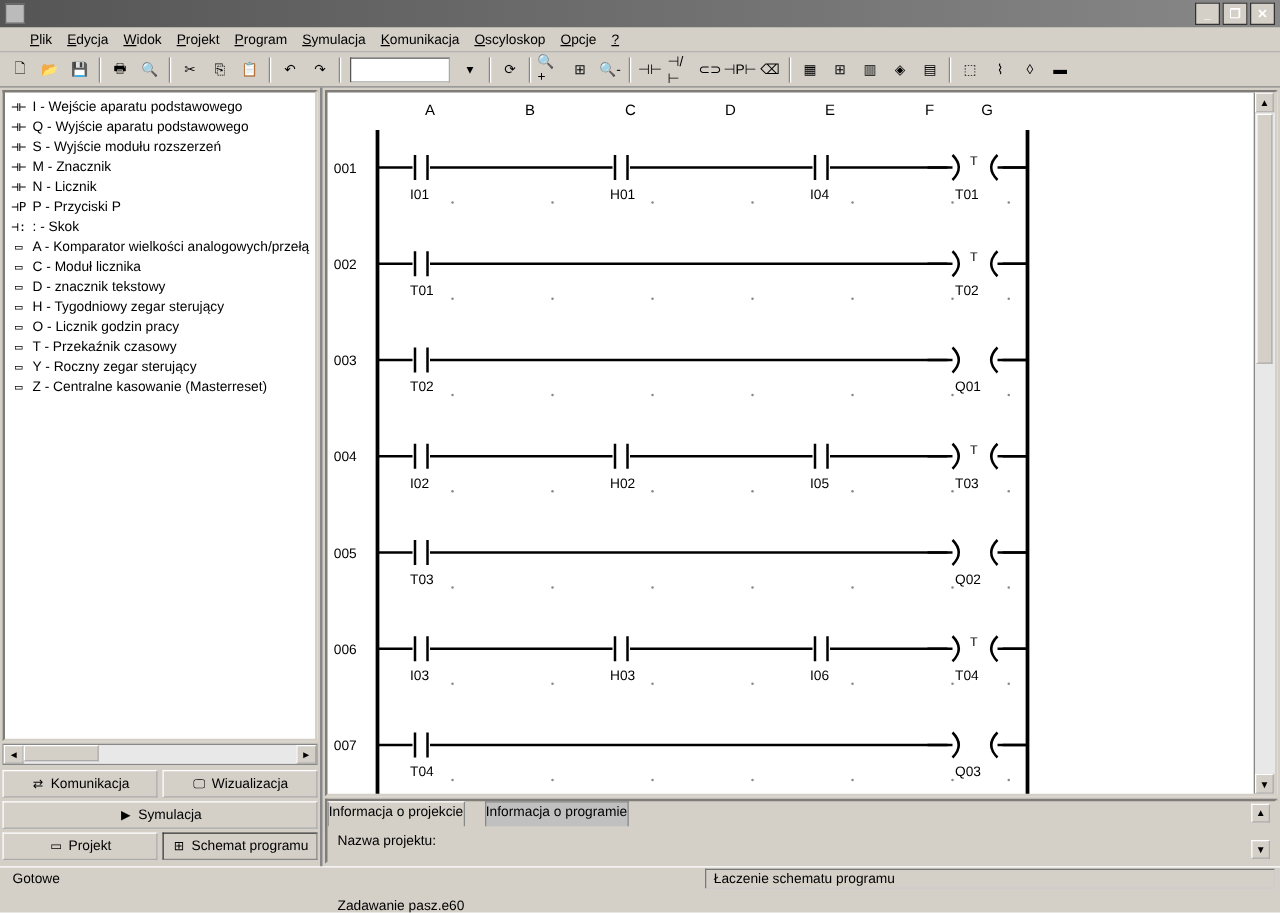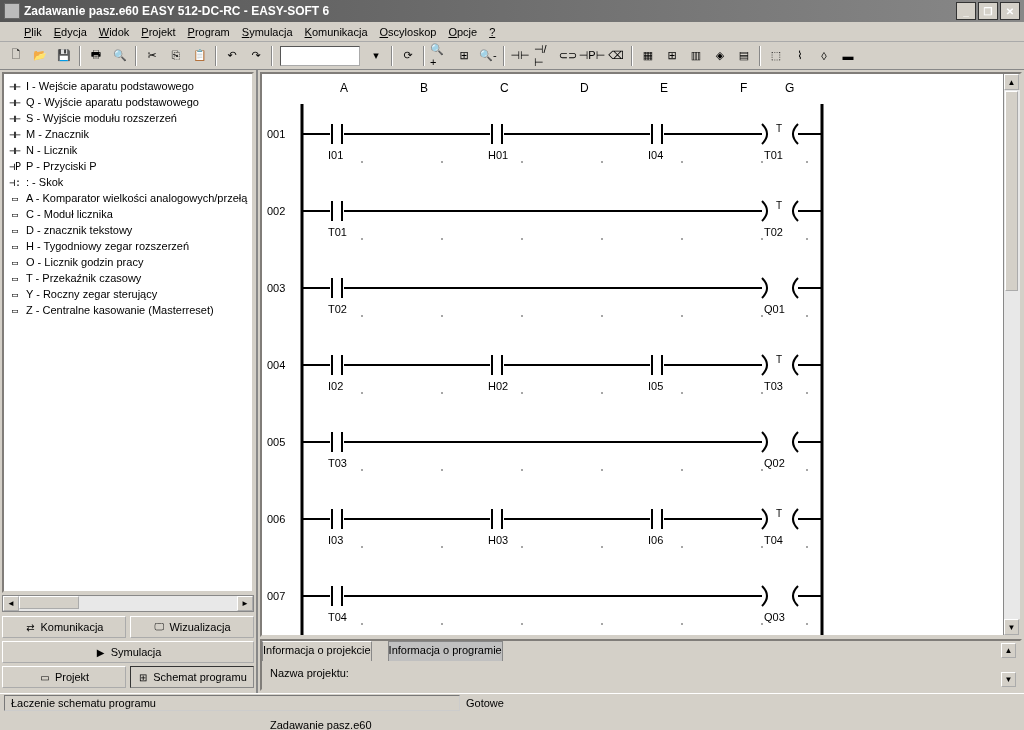--- a/index.html
+++ b/index.html
@@ -55,21 +55,20 @@
 .statusbar { height: 18px; background: #d4d0c8; border-top: 1px solid #fff; display: flex; align-items: center; font-size: 11px; padding: 0 4px; }
 .statusbar .cell { border: 1px inset #ccc; padding: 0 6px; height: 16px; display: flex; align-items: center; }
 .statusbar .cell.first { flex: 0 0 560px; border: none; }
 .statusbar .cell.mid { flex: 1; }
 </style>
 </head>
 <body>
 
 <div class="titlebar">
   <span class="icon"></span>
-  <span>Zadawanie pasz.e60 EASY 512-DC-RC - EASY-SOFT 6</span>
   <span class="spacer"></span>
   <span class="winbtn">_</span>
   <span class="winbtn">❐</span>
   <span class="winbtn">✕</span>
 </div>
 
 <div class="menubar" id="menubar">
     <span class="menuitem"><u>P</u>lik</span>
     <span class="menuitem"><u>E</u>dycja</span>
     <span class="menuitem"><u>W</u>idok</span>
@@ -163,21 +162,21 @@
         <div class="tree-item">
           <span class="tree-icon">▭</span>
           <span>C - Moduł licznika</span>
         </div>
         <div class="tree-item">
           <span class="tree-icon">▭</span>
           <span>D - znacznik tekstowy</span>
         </div>
         <div class="tree-item">
           <span class="tree-icon">▭</span>
-          <span>H - Tygodniowy zegar rozszerzeń</span>
+          <span>H - Tygodniowy zegar sterujący</span>
         </div>
         <div class="tree-item">
           <span class="tree-icon">▭</span>
           <span>O - Licznik godzin pracy</span>
         </div>
         <div class="tree-item">
           <span class="tree-icon">▭</span>
           <span>T - Przekaźnik czasowy</span>
         </div>
         <div class="tree-item">
@@ -426,15 +425,15 @@
       </div>
       <div style="position:absolute;right:2px;top:2px;bottom:2px;width:17px;background:#d4d0c8;">
         <div style="width:15px;height:15px;border:1px outset #fff;display:flex;align-items:center;justify-content:center;font-size:8px;cursor:pointer">▲</div>
         <div style="position:absolute;bottom:0;width:15px;height:15px;border:1px outset #fff;display:flex;align-items:center;justify-content:center;font-size:8px;cursor:pointer">▼</div>
       </div>
     </div>
   </div>
 </div>
 
 <div class="statusbar">
+  <div class="cell first">Gotowe</div>
   <div class="cell mid">Łaczenie schematu programu</div>
-  <div class="cell first">Gotowe</div>
 </div>
 
 </body></html>

